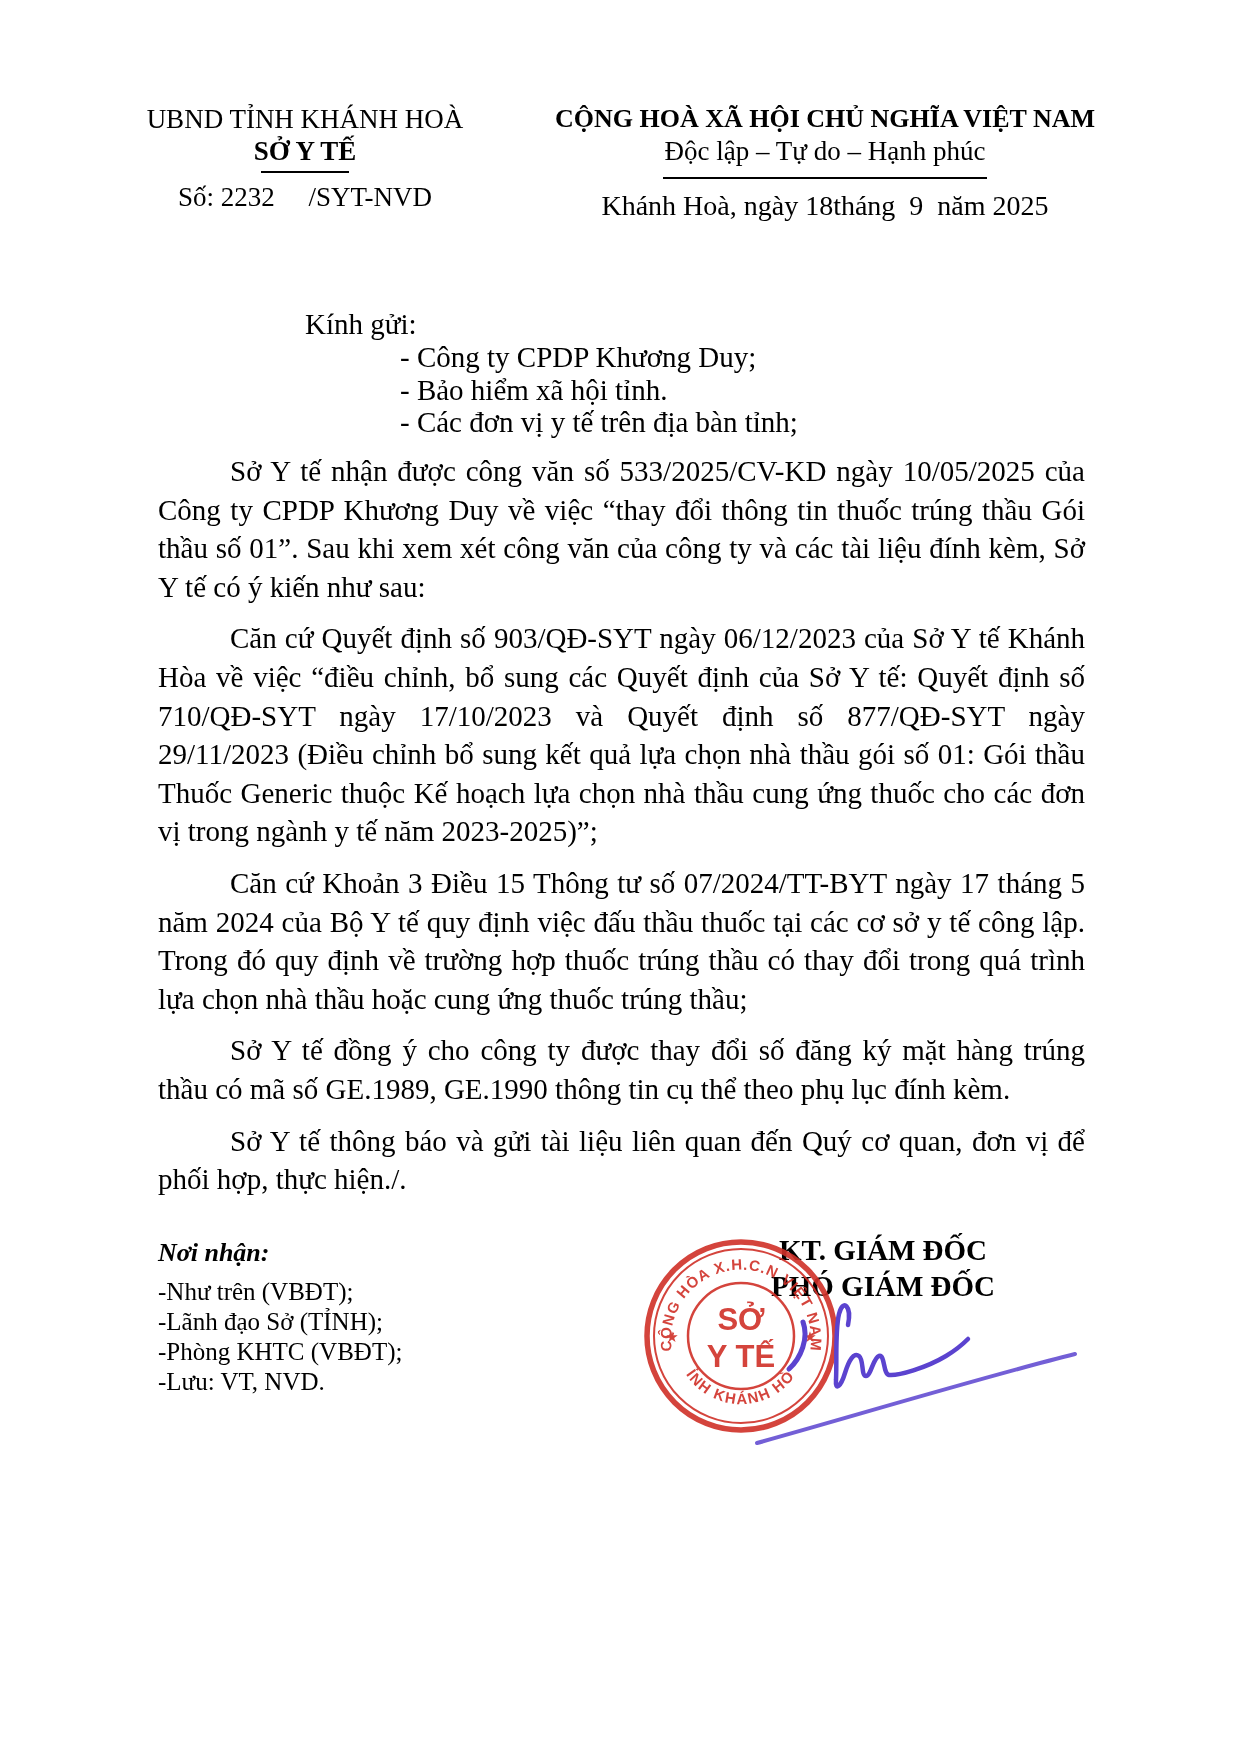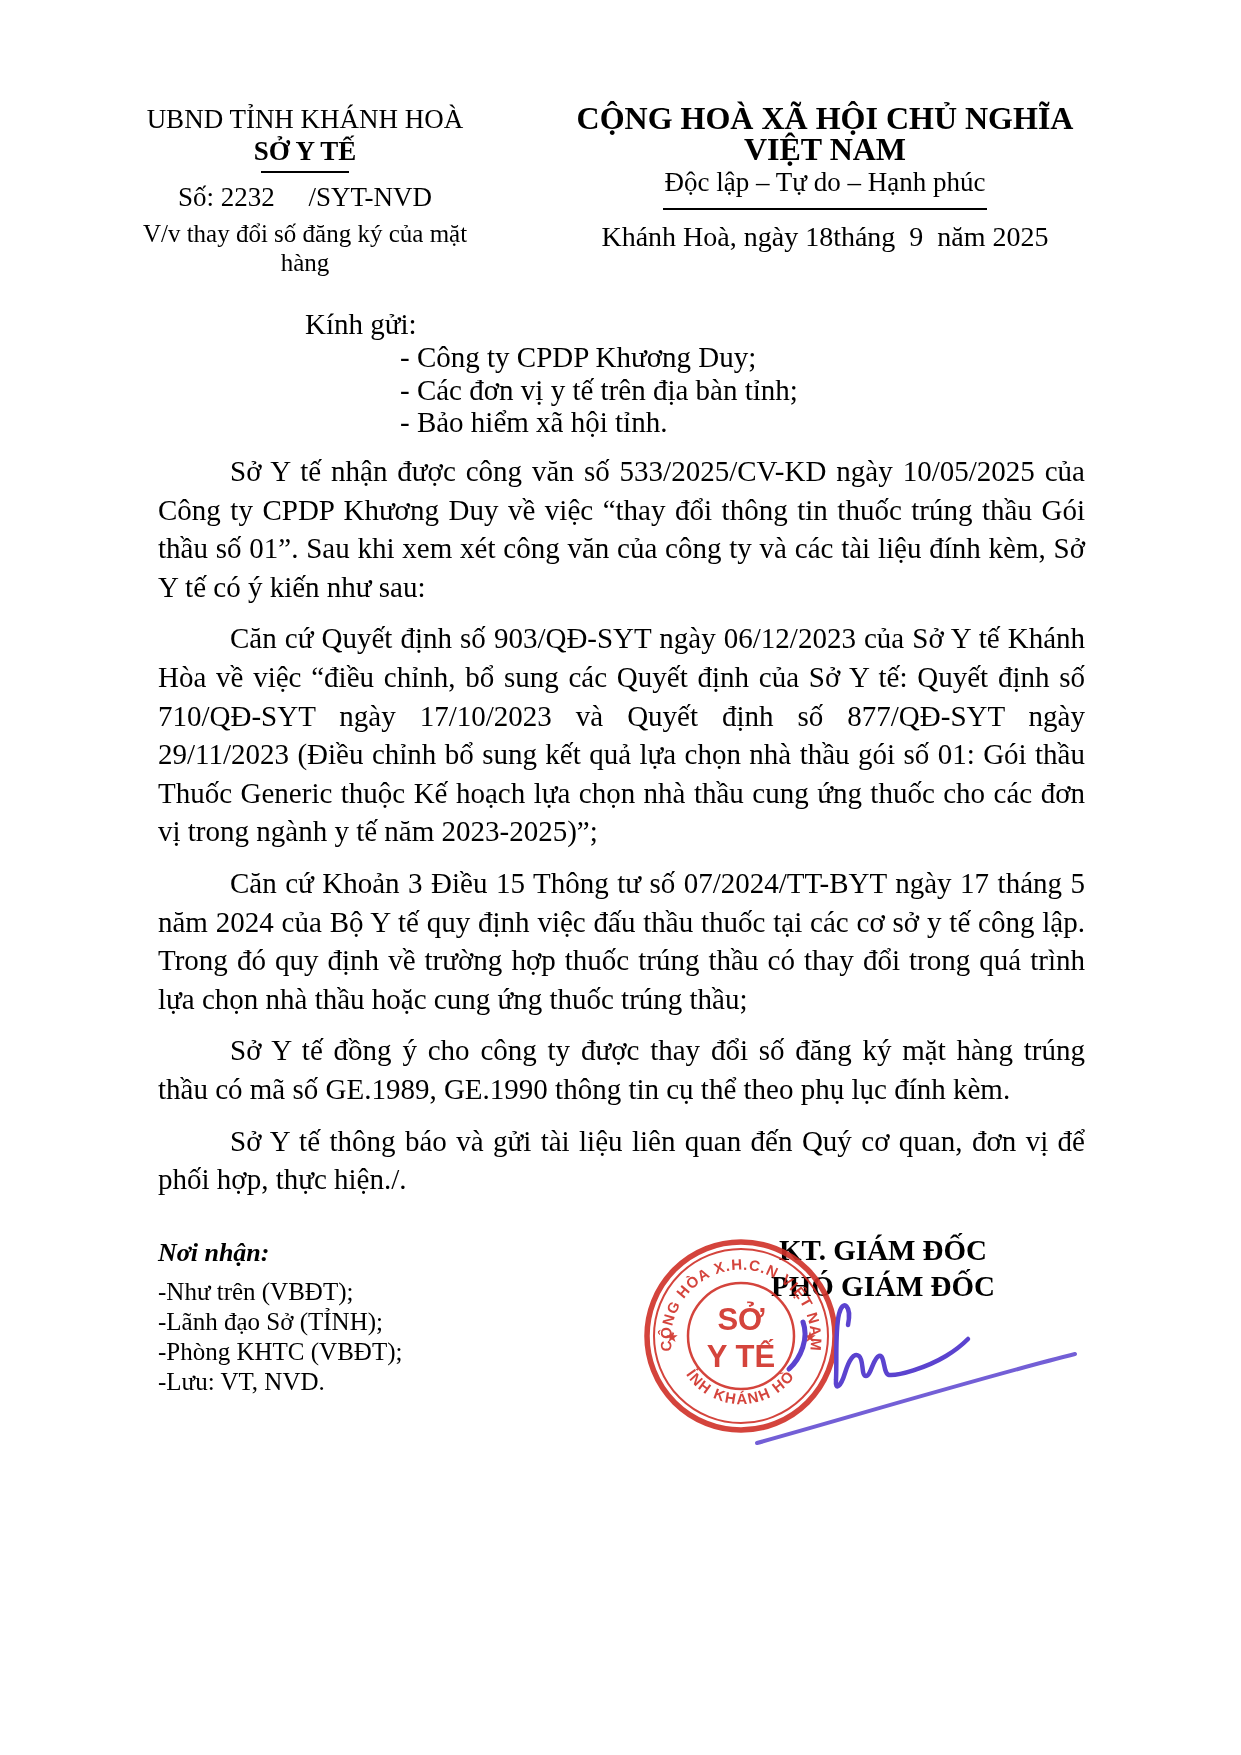--- a/index.html
+++ b/index.html
@@ -20,21 +20,21 @@
   }
   .hdr-left .parent-org { font-size:27px; line-height:32px; }
   .hdr-left .org { font-size:27px; font-weight:bold; line-height:32px; }
   .hdr-left .org-rule { width:88px; height:2px; background:#000; margin:4px auto 0; }
   .hdr-left .doc-number { font-size:27px; margin-top:9px; white-space:pre; }
   .hdr-left .subject { font-size:25px; line-height:29px; margin-top:6px; }
   .hdr-right {
     position:absolute; top:103px; left:545px; width:560px;
     text-align:center;
   }
-  .hdr-right .national-title { font-size:32px; font-weight:bold; line-height:31px; }
+  .hdr-right .national-title { font-size:26px; font-weight:bold; line-height:31px; }
   .hdr-right .motto {
     display:inline-block; font-size:27px; font-weight:normal;
     border-bottom:2px solid #000; padding:0 2px 10px; margin-top:2px;
   }
   .hdr-right .date-line { font-size:28px; margin-top:11px; white-space:pre; }
   
   .salutation-label {
     position:absolute; top:308px; left:305px; font-size:29px;
   }
   .salutation-list {
@@ -65,35 +65,34 @@
 <body>
 
 <div class="page">
 
   <div class="hdr-left">
     <div class="parent-org">UBND TỈNH KHÁNH HOÀ</div>
     <div class="org">SỞ Y TẾ</div>
     <div class="org-rule"></div>
     <div class="doc-number">Số: 2232&nbsp;&nbsp;&nbsp;&nbsp;&nbsp;/SYT-NVD</div>
     <div class="subject">
-      <div>V/v thay đổi số đăng ký của mặt hàng</div>
     </div>
   </div>
 
   <div class="hdr-right">
     <div class="national-title">CỘNG HOÀ XÃ HỘI CHỦ NGHĨA VIỆT NAM</div>
     <div><span class="motto">Độc lập – Tự do – Hạnh phúc</span></div>
     <div class="date-line">Khánh Hoà, ngày 18tháng&nbsp; 9&nbsp; năm 2025</div>
   </div>
 
   <div class="salutation-label">Kính gửi:</div>
   <ul class="salutation-list">
     <li>- Công ty CPDP Khương Duy;</li>
+    <li>- Bảo hiểm xã hội tỉnh.</li>
     <li>- Các đơn vị y tế trên địa bàn tỉnh;</li>
-    <li>- Bảo hiểm xã hội tỉnh.</li>
   </ul>
 
   <div class="body-text">
     <p>Sở Y tế nhận được công văn số 533/2025/CV-KD ngày 10/05/2025 của Công ty CPDP Khương Duy về việc “thay đổi thông tin thuốc trúng thầu Gói thầu số 01”. Sau khi xem xét công văn của công ty và các tài liệu đính kèm, Sở Y tế có ý kiến như sau:</p>
     <p>Căn cứ Quyết định số 903/QĐ-SYT ngày 06/12/2023 của Sở Y tế Khánh Hòa về việc “điều chỉnh, bổ sung các Quyết định của Sở Y tế: Quyết định số 710/QĐ-SYT ngày 17/10/2023 và Quyết định số 877/QĐ-SYT ngày 29/11/2023 (Điều chỉnh bổ sung kết quả lựa chọn nhà thầu gói số 01: Gói thầu Thuốc Generic thuộc Kế hoạch lựa chọn nhà thầu cung ứng thuốc cho các đơn vị trong ngành y tế năm 2023-2025)”;</p>
     <p>Căn cứ Khoản 3 Điều 15 Thông tư số 07/2024/TT-BYT ngày 17 tháng 5 năm 2024 của Bộ Y tế quy định việc đấu thầu thuốc tại các cơ sở y tế công lập. Trong đó quy định về trường hợp thuốc trúng thầu có thay đổi trong quá trình lựa chọn nhà thầu hoặc cung ứng thuốc trúng thầu;</p>
     <p>Sở Y tế đồng ý cho công ty được thay đổi số đăng ký mặt hàng trúng thầu có mã số GE.1989, GE.1990 thông tin cụ thể theo phụ lục đính kèm.</p>
     <p>Sở Y tế thông báo và gửi tài liệu liên quan đến Quý cơ quan, đơn vị để phối hợp, thực hiện./.</p>
   </div>
 

